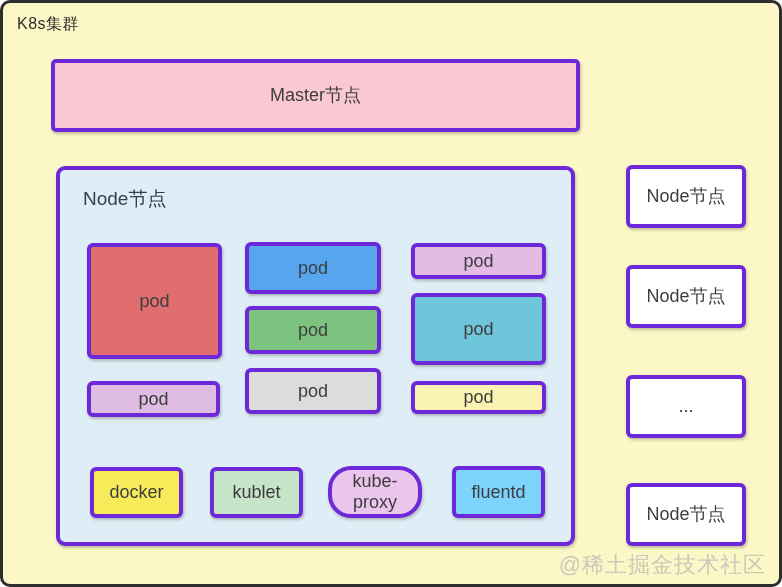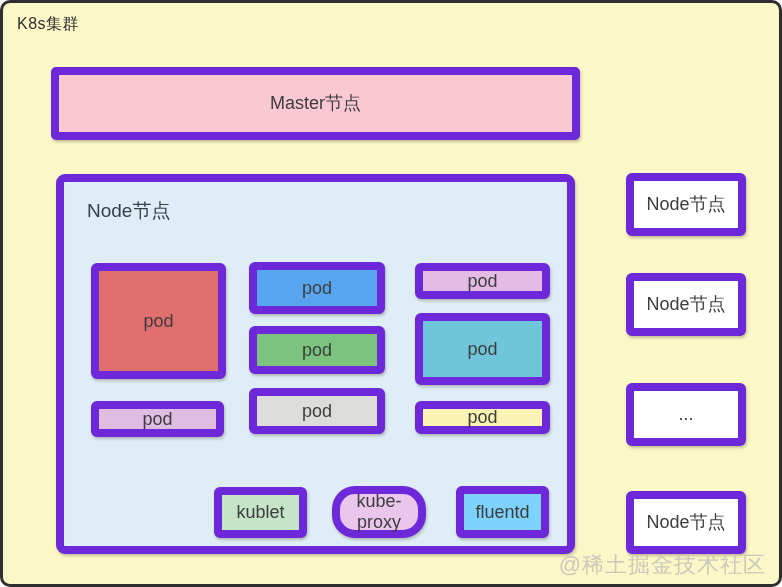--- a/index.html
+++ b/index.html
@@ -28,31 +28,30 @@
     position: absolute;
     left: 14px; top: 11px;
     font-size: 16px;
     color: #2f2f2f;
     letter-spacing: 0.5px;
   }
   
   .box {
     position: absolute;
     box-sizing: border-box;
-    border: 8px solid #6d28d9;
+    border: 4px solid #6d28d9;
     border-radius: 6px;
     display: flex;
     align-items: center;
     justify-content: center;
     color: #3d3d3d;
     font-size: 18px;
     box-shadow: 1px 2px 3px rgba(90, 90, 70, 0.35);
     text-align: center;
     line-height: 1.15;
-    margin-top: 8px;
   }
   .master {
     left: 48px; top: 56px;
     width: 529px; height: 73px;
     border-radius: 5px;
   }
   .node-main {
     left: 53px; top: 163px;
     width: 519px; height: 380px;
     border-radius: 9px;
@@ -132,20 +131,23 @@
       <div class="box pod-f" style="background-color: rgb(223, 188, 226);">
         <span>pod</span>
       </div>
       <div class="box pod-g" style="background-color: rgb(220, 220, 218);">
         <span>pod</span>
       </div>
       <div class="box pod-h" style="background-color: rgb(250, 243, 179);">
         <span>pod</span>
       </div>
 
+      <div class="box comp-docker" style="background-color: rgb(248, 235, 90);">
+        <span>docker</span>
+      </div>
       <div class="box comp-kublet" style="background-color: rgb(197, 228, 200);">
         <span>kublet</span>
       </div>
       <div class="box comp-proxy" style="background-color: rgb(234, 198, 236); border-radius: 23px;">
         <span>kube-proxy</span>
       </div>
       <div class="box comp-fluentd" style="background-color: #7dd3fc;">
         <span>fluentd</span>
       </div>
     </div>

